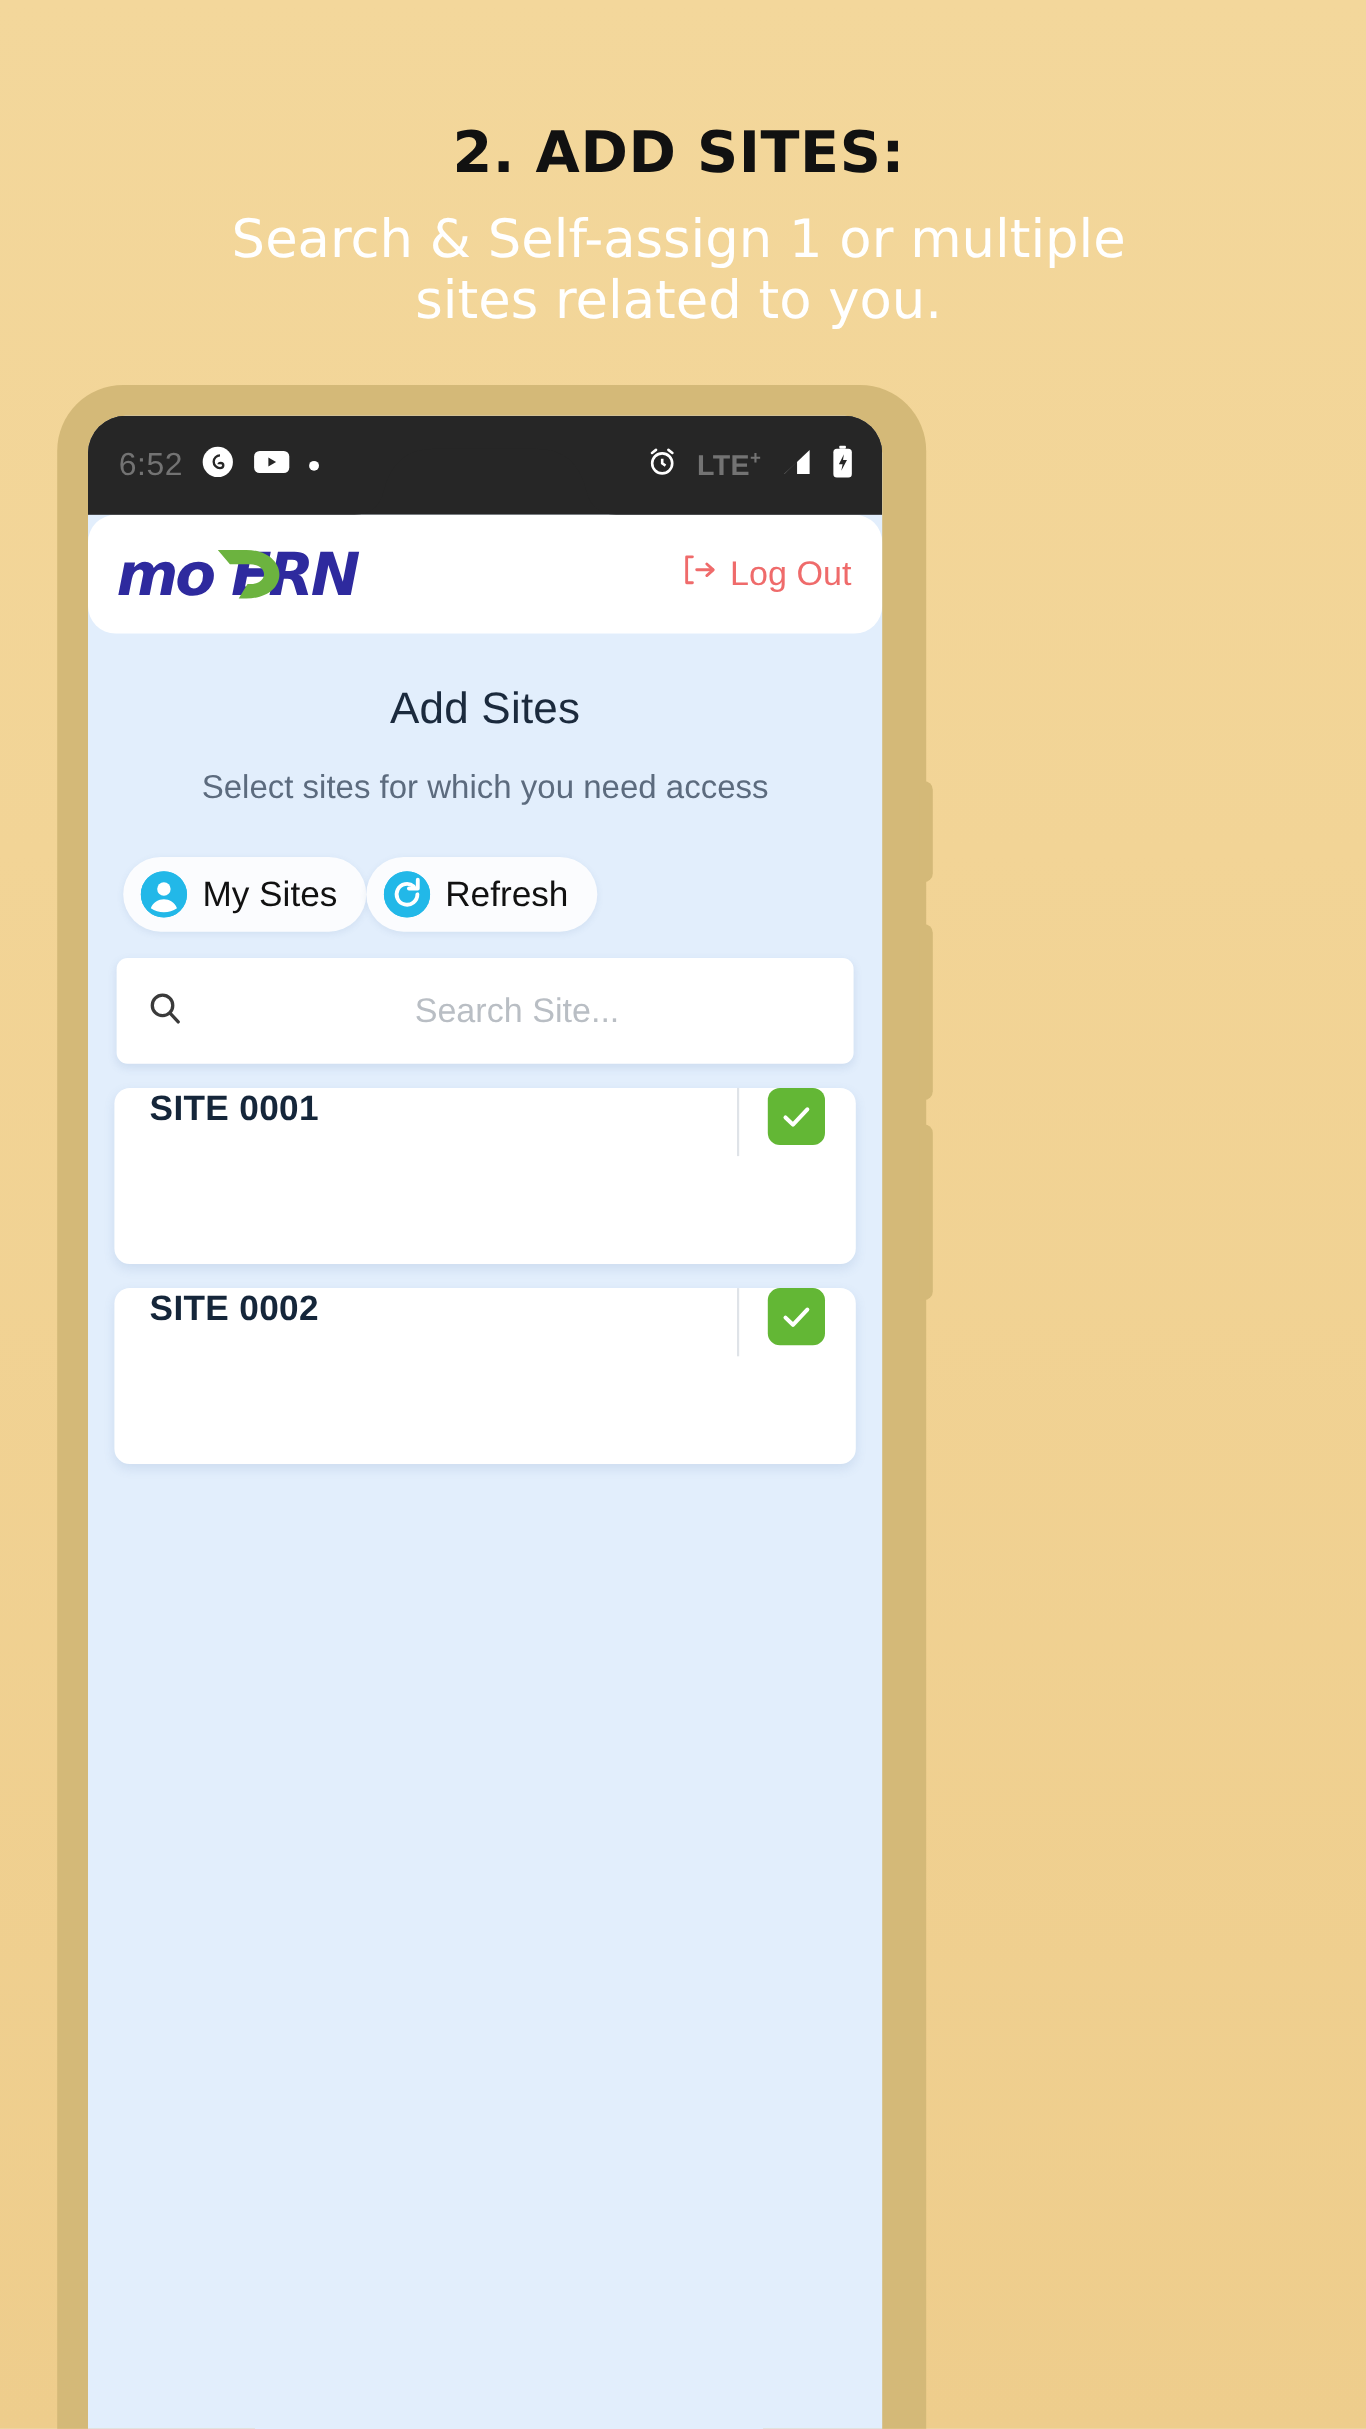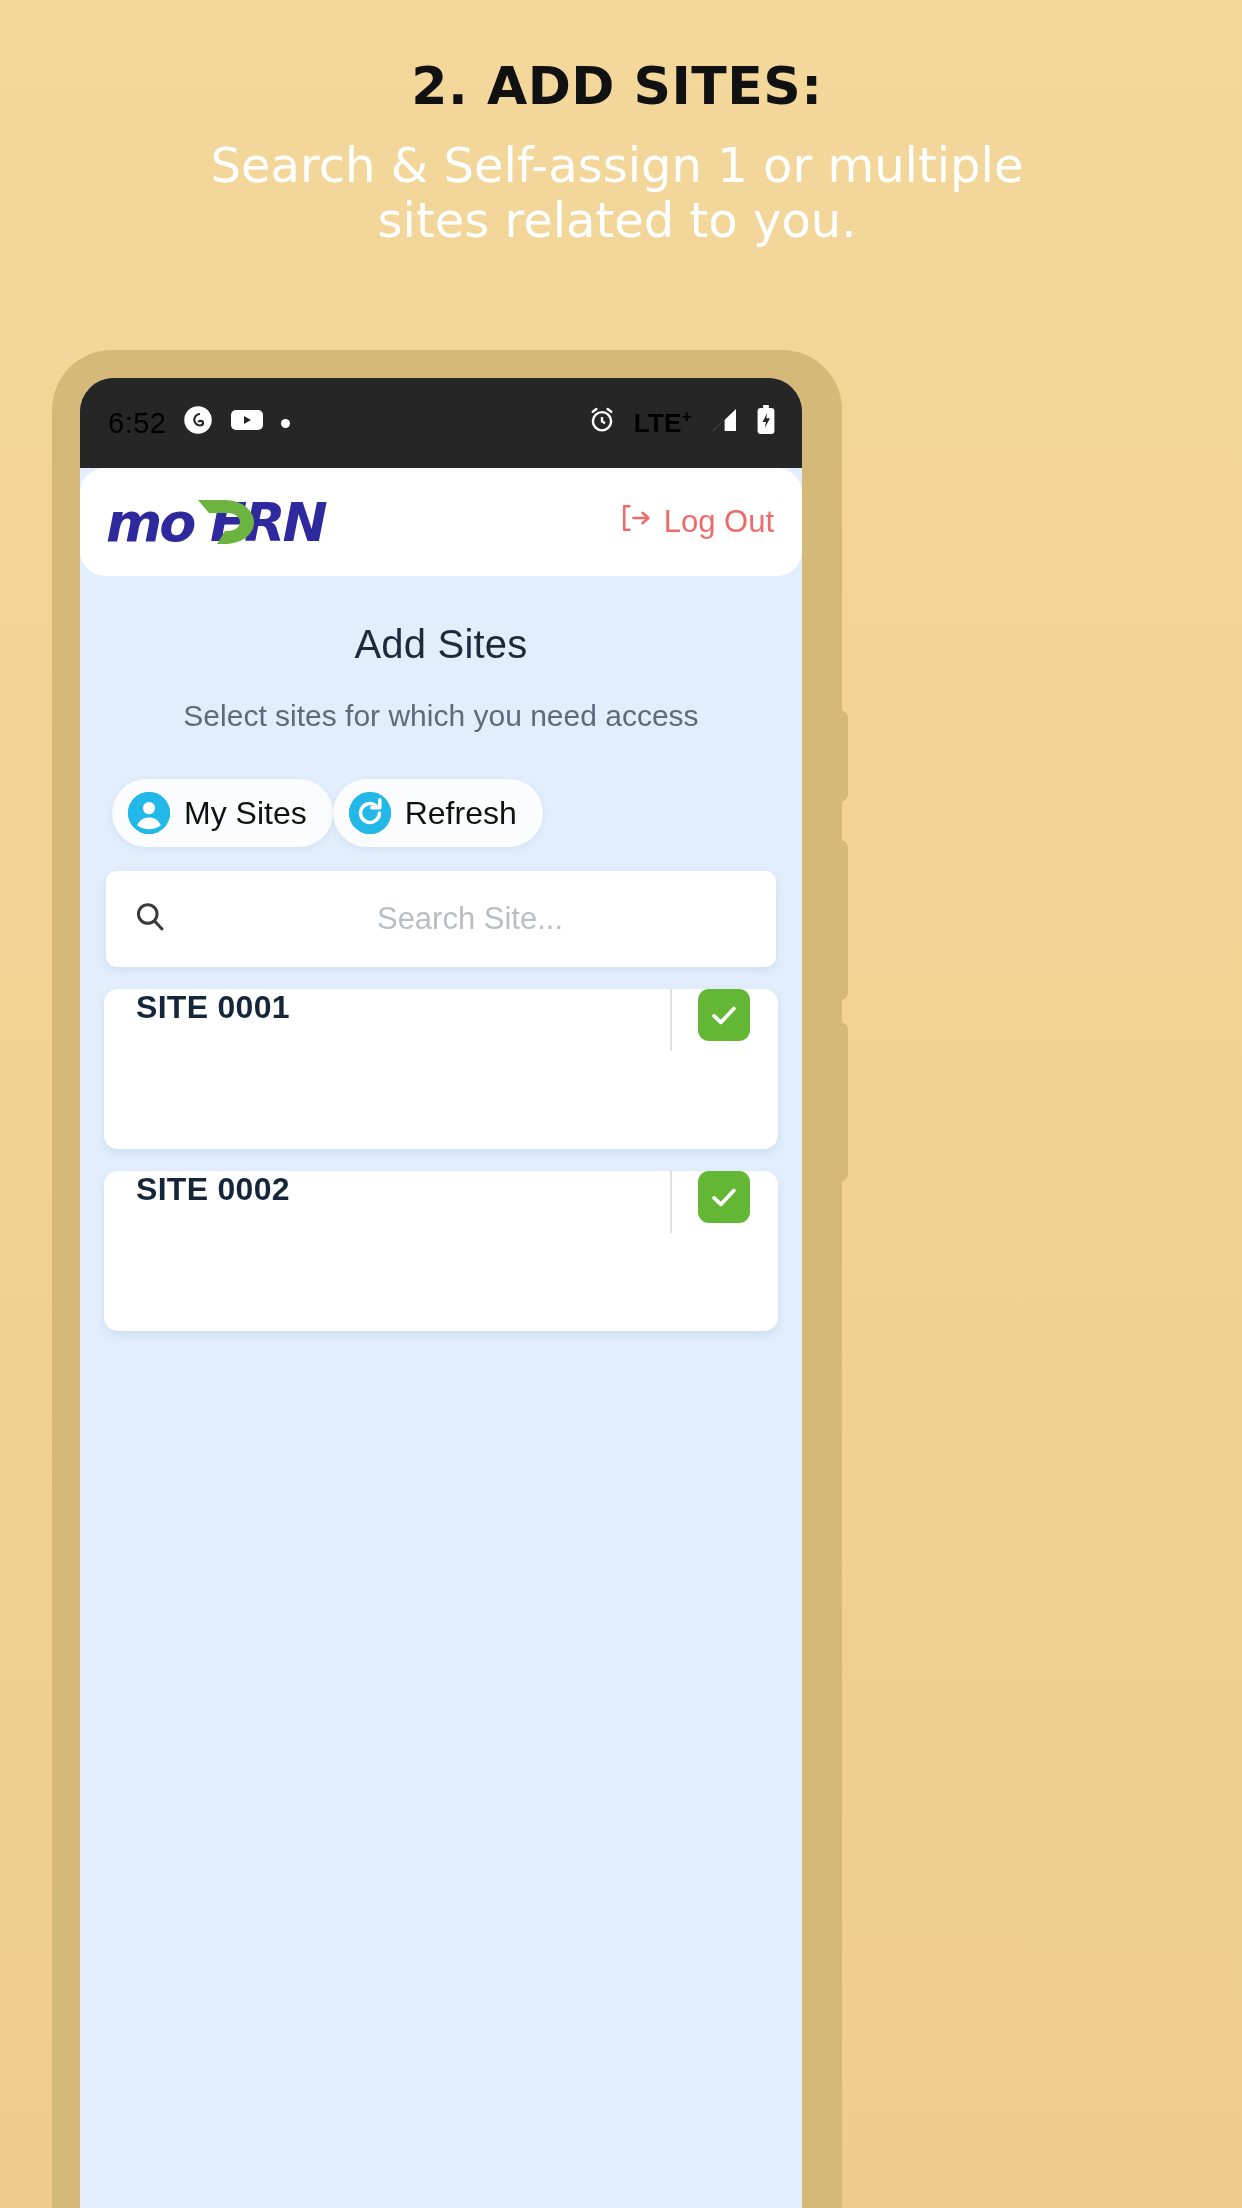--- a/index.html
+++ b/index.html
@@ -4,21 +4,21 @@
 <style>
   * { margin:0; padding:0; box-sizing:border-box; }
   html,body { width:1242px; height:2208px; }
   body {
     font-family:"Liberation Sans", sans-serif;
     background:linear-gradient(180deg,#f3d79b 0%,#f2d496 35%,#eecd8c 100%);
     position:relative; overflow:hidden;
   }
 
   
-  .promo { position:absolute; top:0; left:0; width:1234px; padding-top:56px; text-align:center; }
+  .promo { position:absolute; top:0; left:0; width:1234px; padding-top:109px; text-align:center; }
   .promo-title {
     font-size:52px; font-weight:700; color:#111; letter-spacing:0.5px;
     font-family:"DejaVu Sans", sans-serif;
   }
   .promo-sub {
     margin-top:22px; font-size:48px; line-height:1.14; color:#ffffff;
     font-weight:400; padding:0 150px;
     font-family:"DejaVu Sans", sans-serif;
   }
 
@@ -34,21 +34,21 @@
   .side-btn.b3 { top:672px; width:12px; height:160px; }
 
   
   .screen {
     position:absolute; left:28px; top:28px; width:722px; height:1832px;
     background:#e2eefc; border-radius:34px 34px 0 0; overflow:hidden;
   }
 
   
   .statusbar {
-    position:relative; height:90px; color:#000000;
+    position:relative; height:90px; color:#737373;
     display:flex; align-items:center; justify-content:space-between;
     padding:0 26px 0 28px; font-size:27px;
   }
   .statusbar::before {
     content:""; position:absolute; inset:0; background:#262626;
     -webkit-mask-image:
       radial-gradient(circle 26px at 256px 116px, transparent 99%, #000 100%),
       linear-gradient(#000,#000);
     z-index:0;
   }

